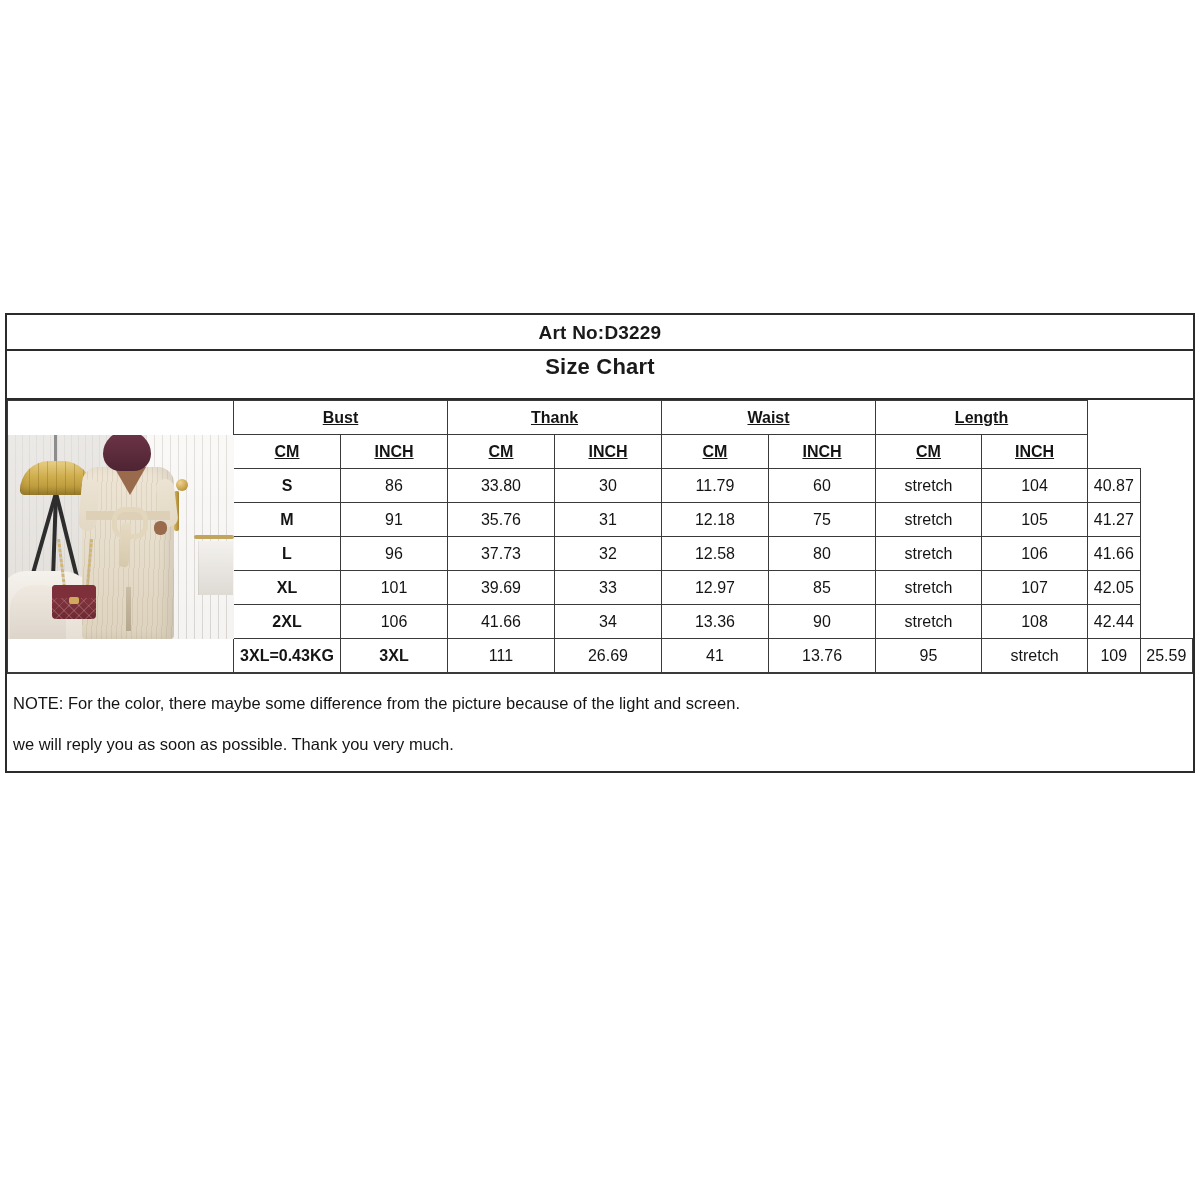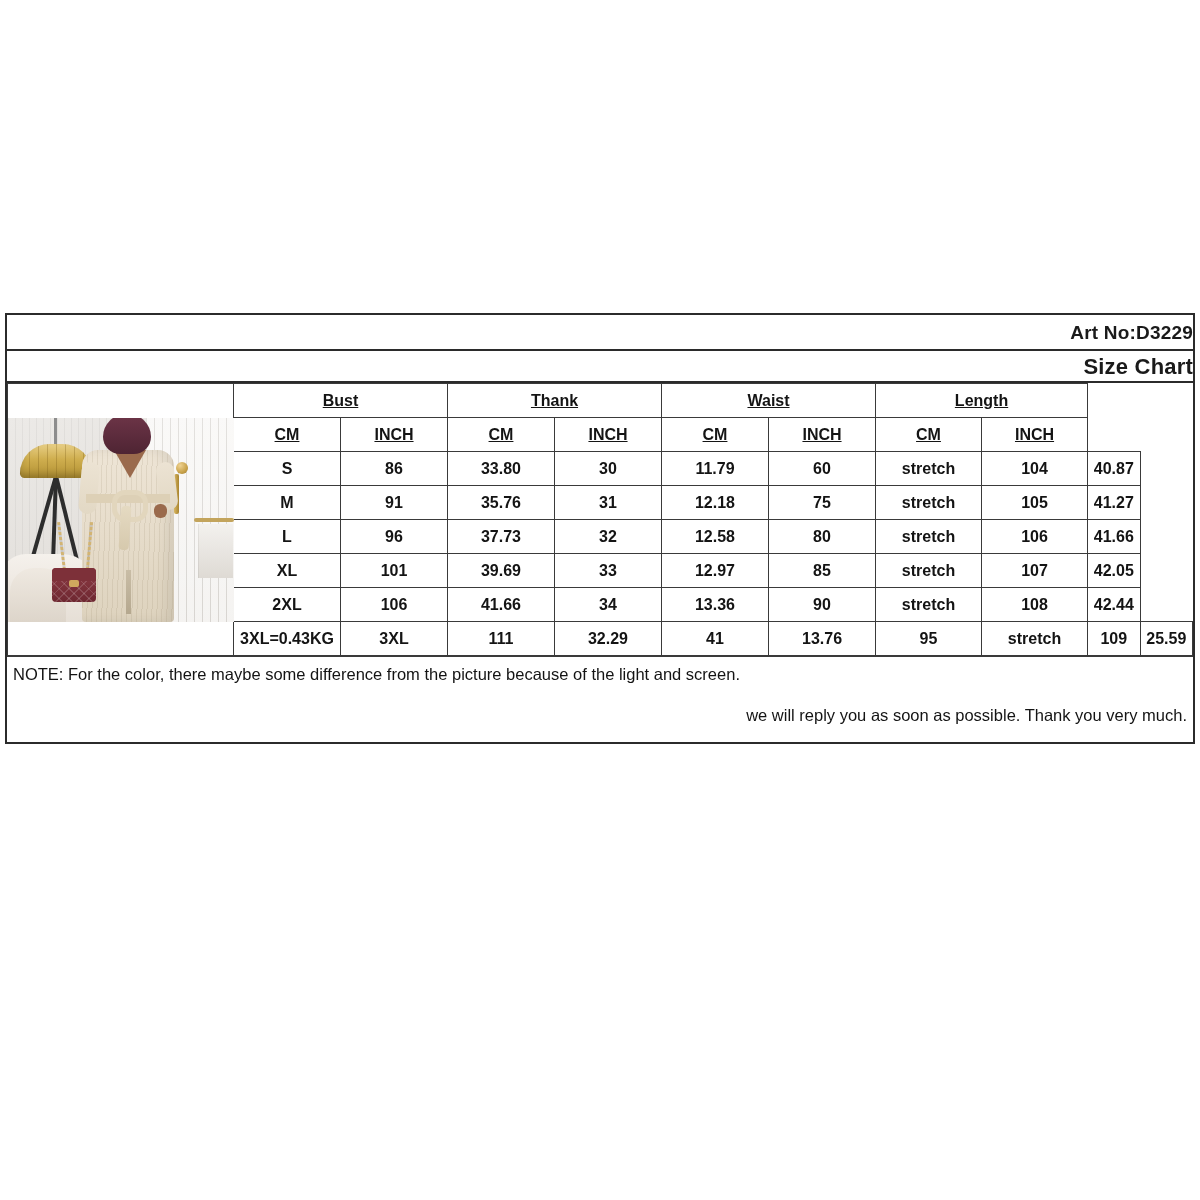--- a/index.html
+++ b/index.html
@@ -20,48 +20,48 @@
     position: absolute;
     left: 5px;
     top: 313px;
     width: 1190px;
     border: 2px solid #2b2b2b;
     box-sizing: border-box;
     background: #fff;
   }
 
   .banner {
-    text-align: right;
+    text-align: center;
     font-weight: bold;
     border-bottom: 2px solid #2b2b2b;
     box-sizing: border-box;
     letter-spacing: .2px;
   }
   .banner-art    { height: 36px; line-height: 36px; font-size: 19px; }
   .banner-incl   { height: 36px; line-height: 36px; font-size: 19px; }
-  .banner-title  { height: 32px; line-height: 32px; font-size: 22px; }
+  .banner-title  { height: 49px; line-height: 32px; font-size: 22px; }
 
   
   table.size {
     border-collapse: collapse;
     table-layout: fixed;
     width: 100%;
   }
   table.size td, table.size th {
     border: 1px solid #3a3a3a;
     text-align: center;
     vertical-align: middle;
     font-size: 16px;
     font-weight: bold;
     padding: 0;
     height: 34px;
     box-sizing: border-box;
     color: #141414;
   }
-  table.size td.val { font-weight: bold; }
+  table.size td.val { font-weight: normal; }
   td.photo-cell {
     padding: 0;
     border-left: none;
     border-top: none;
     vertical-align: top;
   }
   td.weight-cell {
     font-size: 19px;
     font-weight: bold;
     border-left: none;
@@ -245,27 +245,27 @@
   .ph-chain {
     position: absolute; width: 3px;
     background: repeating-linear-gradient(180deg,#d2b473 0 3px, rgba(0,0,0,.12) 3px 5px);
   }
   .ph-chain.c1 { left: 52px; top: 104px; height: 48px; transform: rotate(-7deg); }
   .ph-chain.c2 { left: 80px; top: 104px; height: 48px; transform: rotate(5deg); }
 
   
   .notes {
     border-top: 1px solid #3a3a3a;
-    padding: 6px 6px 14px 6px;
+    padding: 18px 6px 14px 6px;
     font-size: 16.5px;
     line-height: 1.42;
     color: #141414;
   }
   .notes p { margin: 0 0 18px 0; }
-  .notes p:last-child { margin-bottom: 0; text-align: right; }
+  .notes p:last-child { margin-bottom: 0; }
 </style>
 </head>
 <body>
 
 <div id="sheet">
 
   <div class="banner banner-art">Art No:D3229</div>
   <div class="banner banner-title">Size Chart</div>
 
   <table class="size">
@@ -390,21 +390,21 @@
         <td class="val">90</td>
         <td class="val">stretch</td>
         <td class="val">108</td>
         <td class="val">42.44</td>
       </tr>
 
       <tr>
         <td class="weight-cell">3XL=0.43KG</td>
         <td>3XL</td>
         <td class="val">111</td>
-        <td class="val">32.29</td>
+        <td class="val">26.69</td>
         <td class="val">41</td>
         <td class="val">13.76</td>
         <td class="val">95</td>
         <td class="val">stretch</td>
         <td class="val">109</td>
         <td class="val">25.59</td>
       </tr>
     </tbody>
   </table>
 

